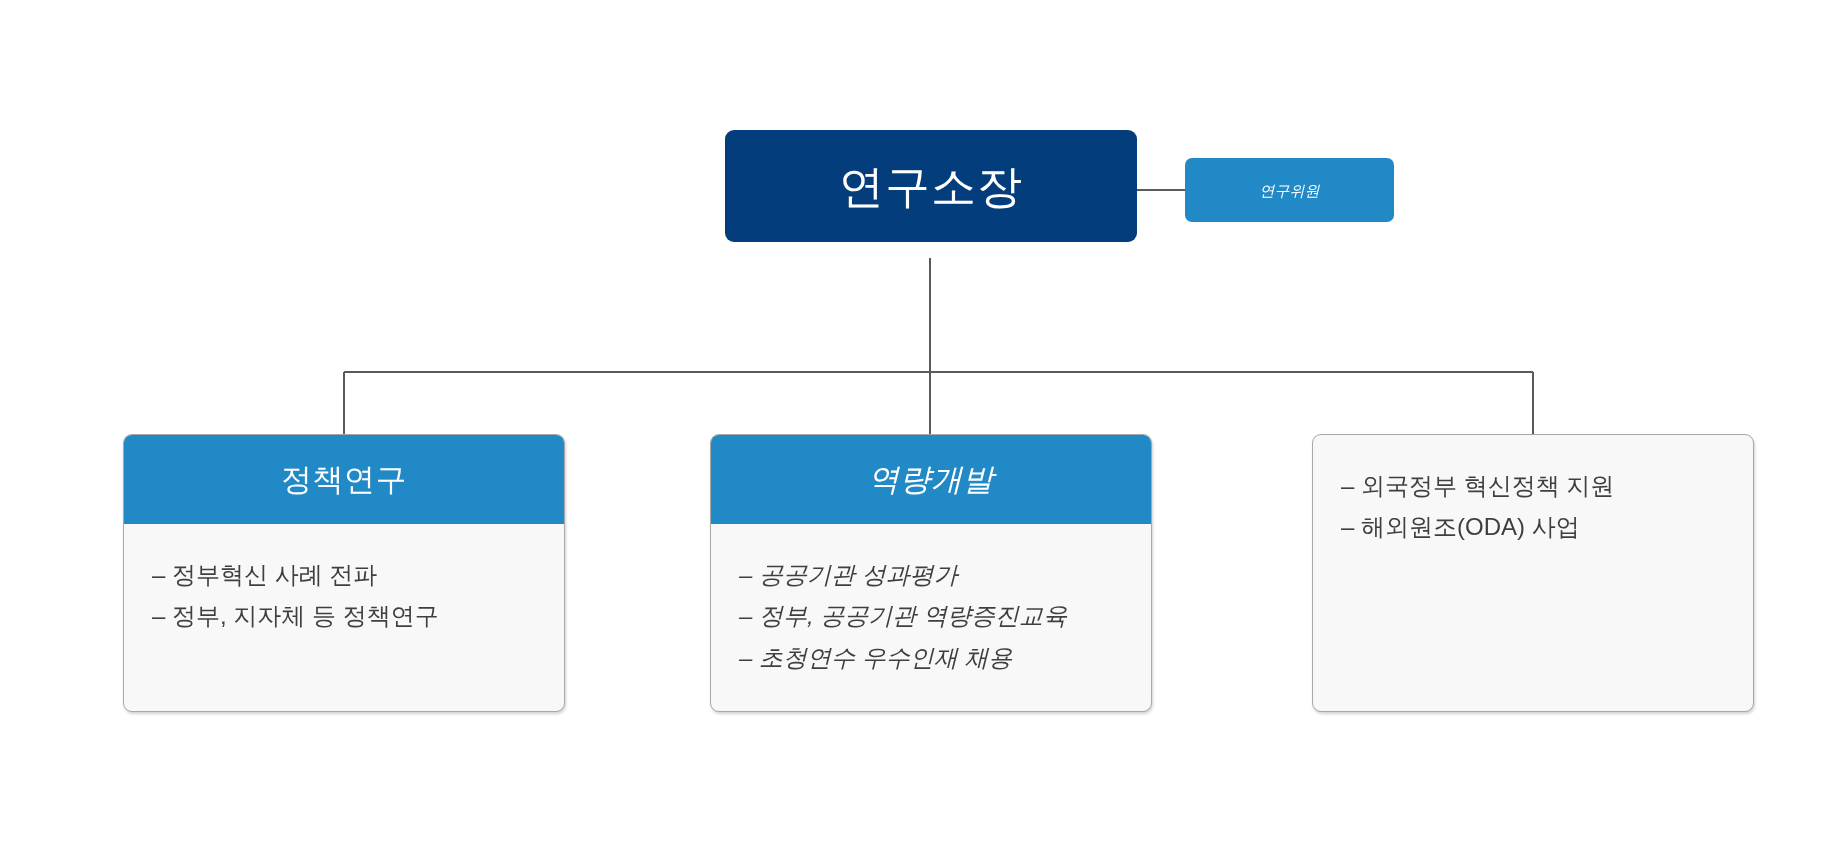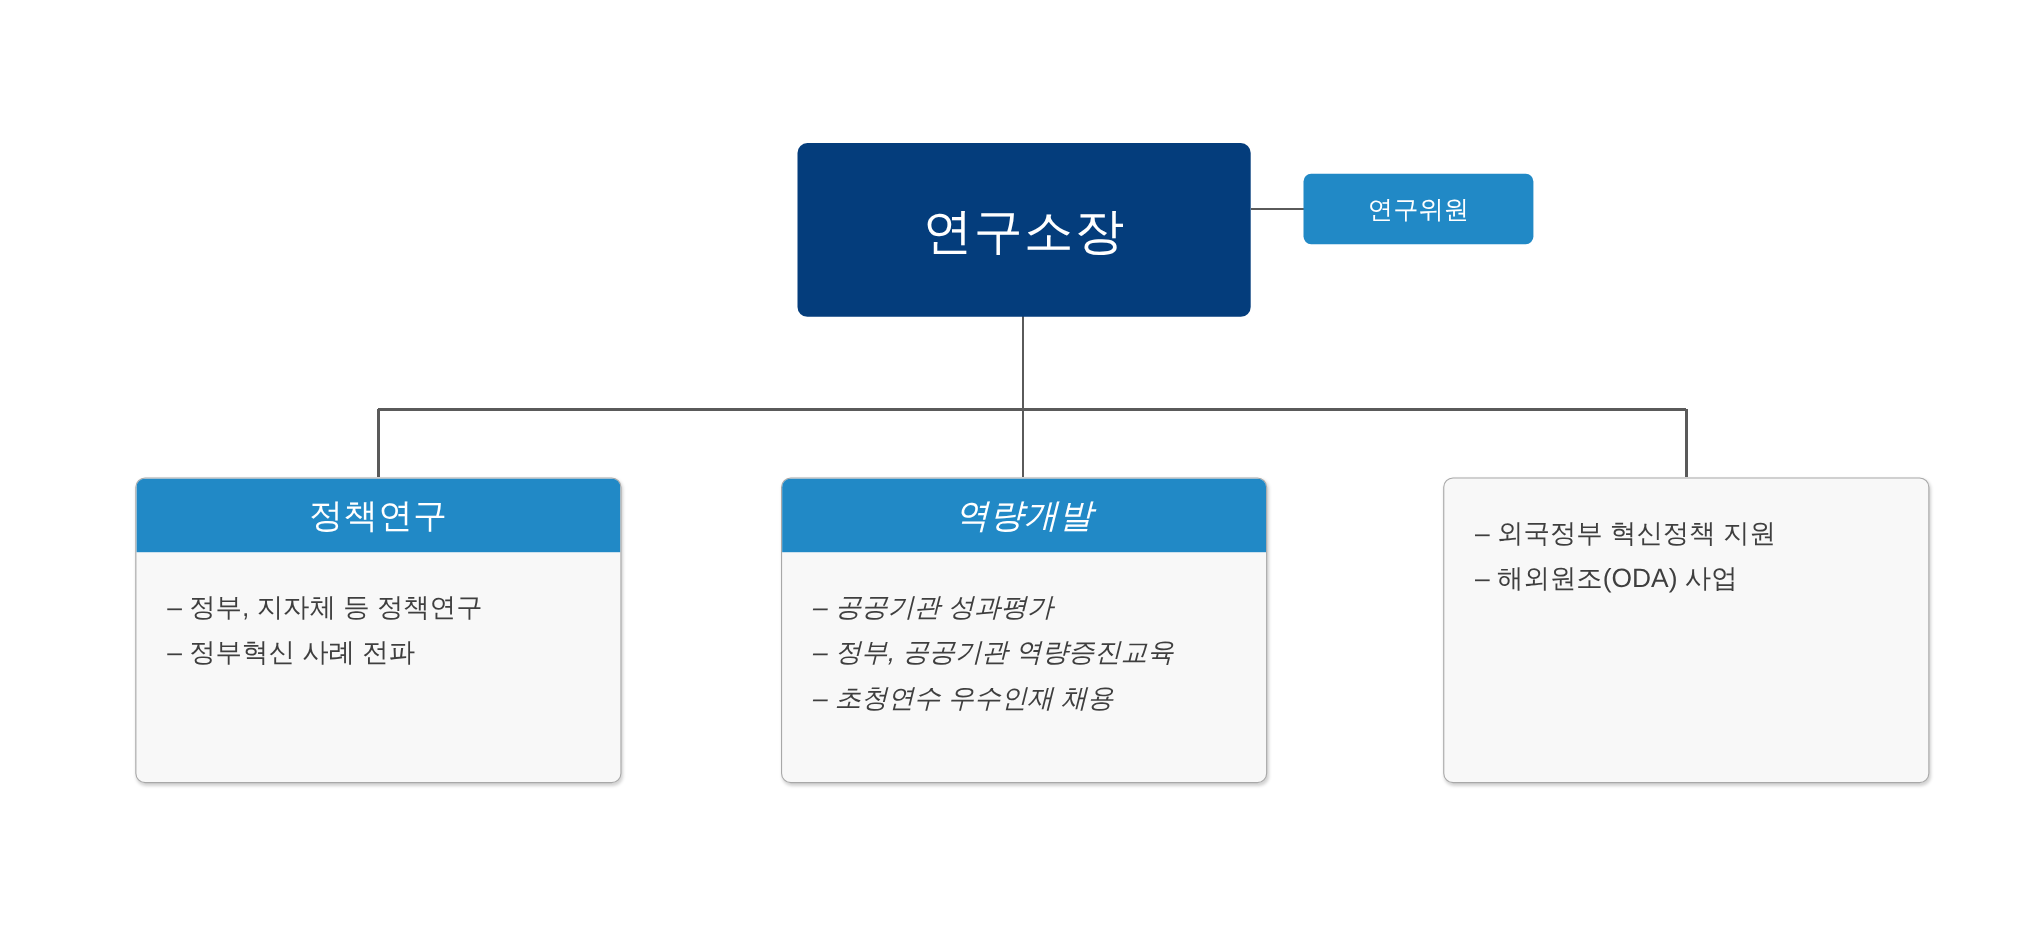--- a/index.html
+++ b/index.html
@@ -30,21 +30,21 @@
     height: 865px;
     pointer-events: none;
   }
 
   
   .node-root {
     position: absolute;
     left: 725px;
     top: 130px;
     width: 412px;
-    height: 158px;
+    height: 112px;
     border-radius: 9px;
     background: #043D7C;
     color: #ffffff;
     display: flex;
     align-items: center;
     justify-content: center;
     box-sizing: border-box;
   }
   .node-root .node-title {
     font-size: 45px;
@@ -62,44 +62,45 @@
     height: 64px;
     border-radius: 7px;
     background: #2189C6;
     color: #ffffff;
     display: flex;
     align-items: center;
     justify-content: center;
     box-sizing: border-box;
   }
   .node-aside .node-title {
-    font-size: 23px;
+    font-size: 15px;
     font-weight: 400;
     line-height: 1;
+    font-style: italic;
   }
 
   
   .dept-card {
     position: absolute;
     top: 434px;
     width: 442px;
     height: 278px;
     border-radius: 9px;
     background: #F8F8F8;
     border: 1px solid #A8A8A8;
     box-sizing: border-box;
     overflow: hidden;
     box-shadow: 1px 2px 3px rgba(0,0,0,0.18);
   }
   .dept-card.col-1 { left: 123px; }
   .dept-card.col-2 { left: 710px; font-style: italic; }
   .dept-card.col-3 { left: 1312px; }
 
   .dept-header {
-    height: 67px;
+    height: 89px;
     background: #2189C6;
     color: #ffffff;
     display: flex;
     align-items: center;
     justify-content: center;
     box-sizing: border-box;
   }
   .dept-header-title {
     font-size: 31px;
     font-weight: 400;
@@ -145,22 +146,22 @@
 
   <div class="node-aside">
     <span class="node-title">연구위원</span>
   </div>
 
   <div class="dept-card col-1">
     <div class="dept-header">
       <span class="dept-header-title">정책연구</span>
     </div>
     <div class="dept-body">
+      <span class="dept-item">– 정부혁신 사례 전파</span>
       <span class="dept-item">– 정부, 지자체 등 정책연구</span>
-      <span class="dept-item">– 정부혁신 사례 전파</span>
     </div>
   </div>
 
   <div class="dept-card col-2">
     <div class="dept-header">
       <span class="dept-header-title">역량개발</span>
     </div>
     <div class="dept-body">
       <span class="dept-item">– 공공기관 성과평가</span>
       <span class="dept-item">– 정부, 공공기관 역량증진교육</span>

